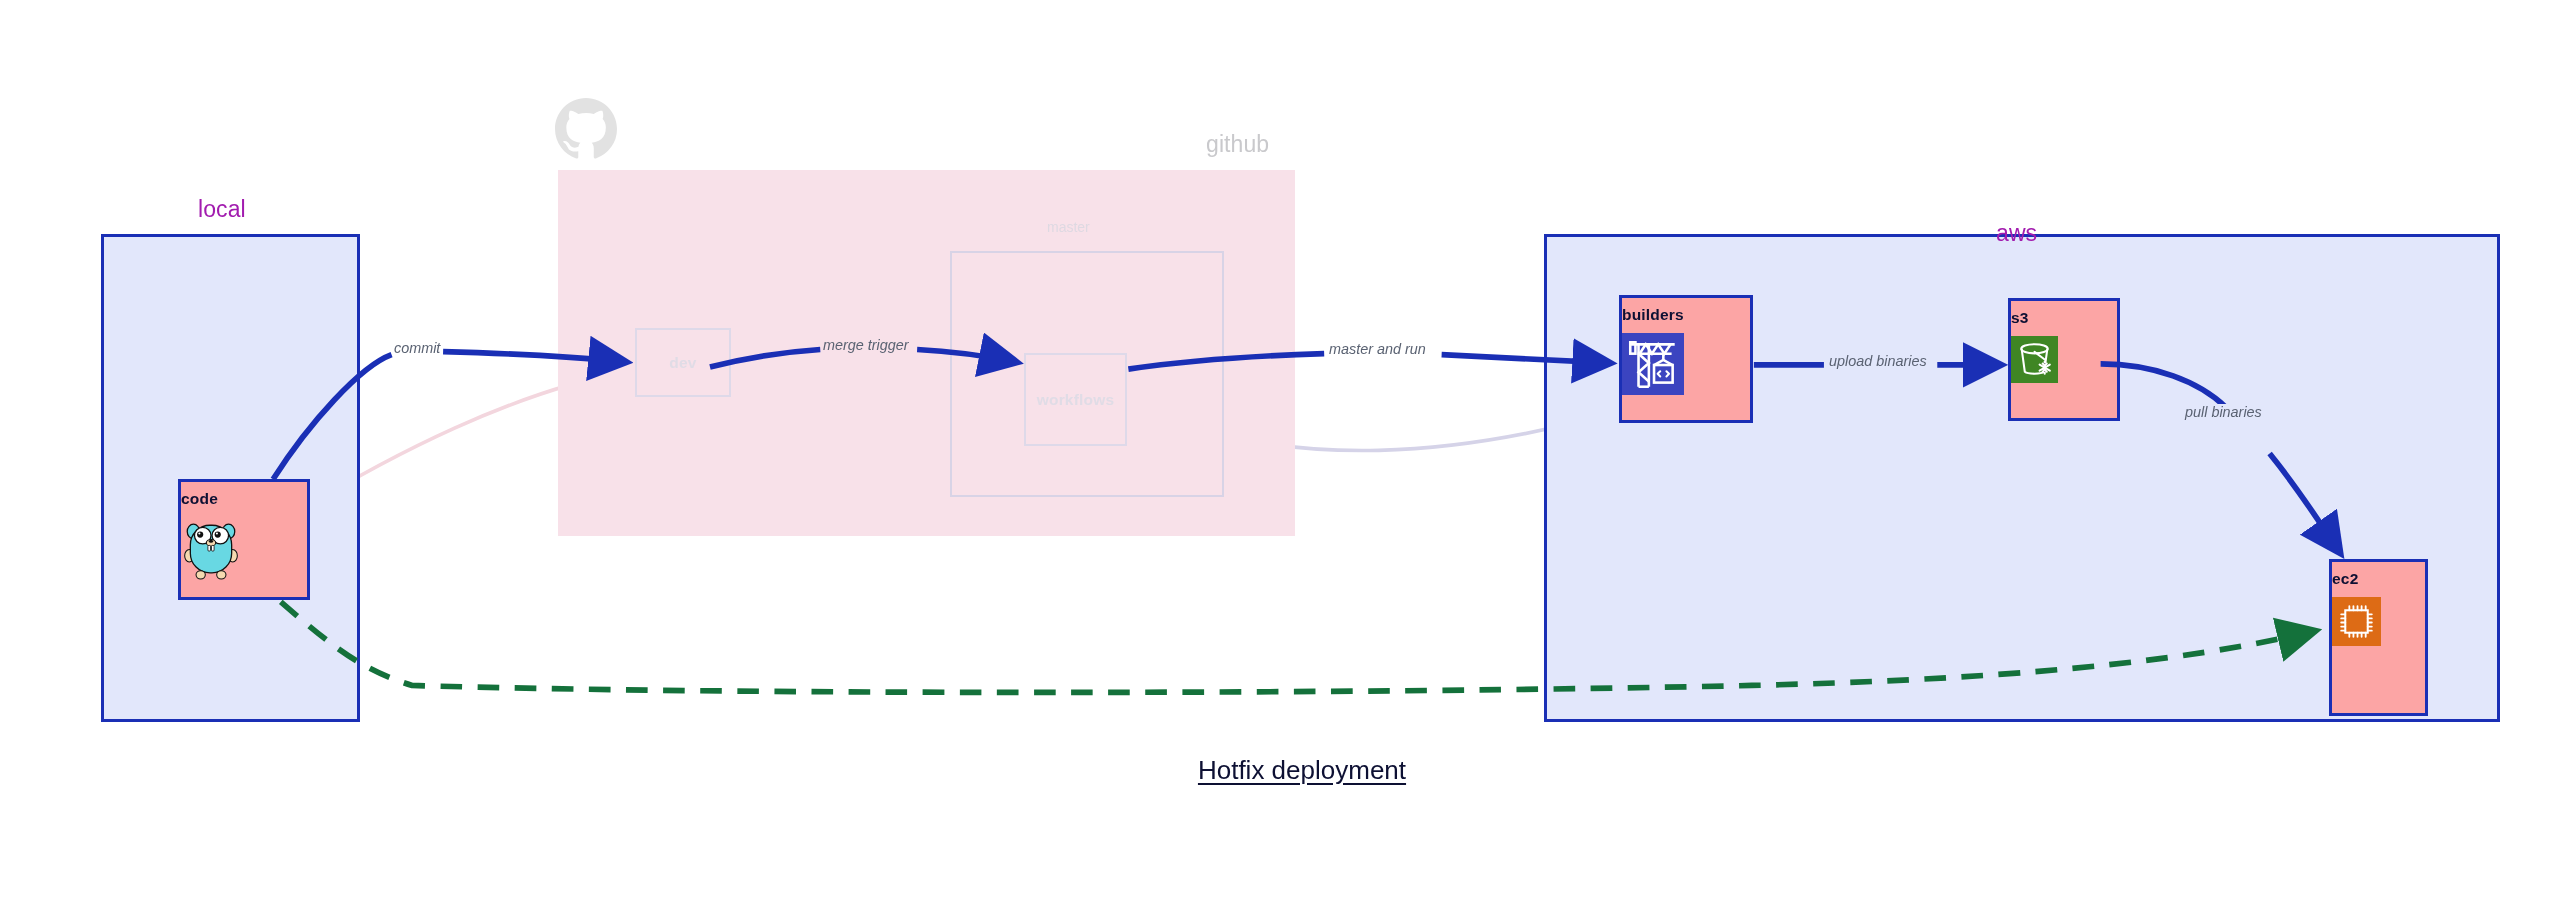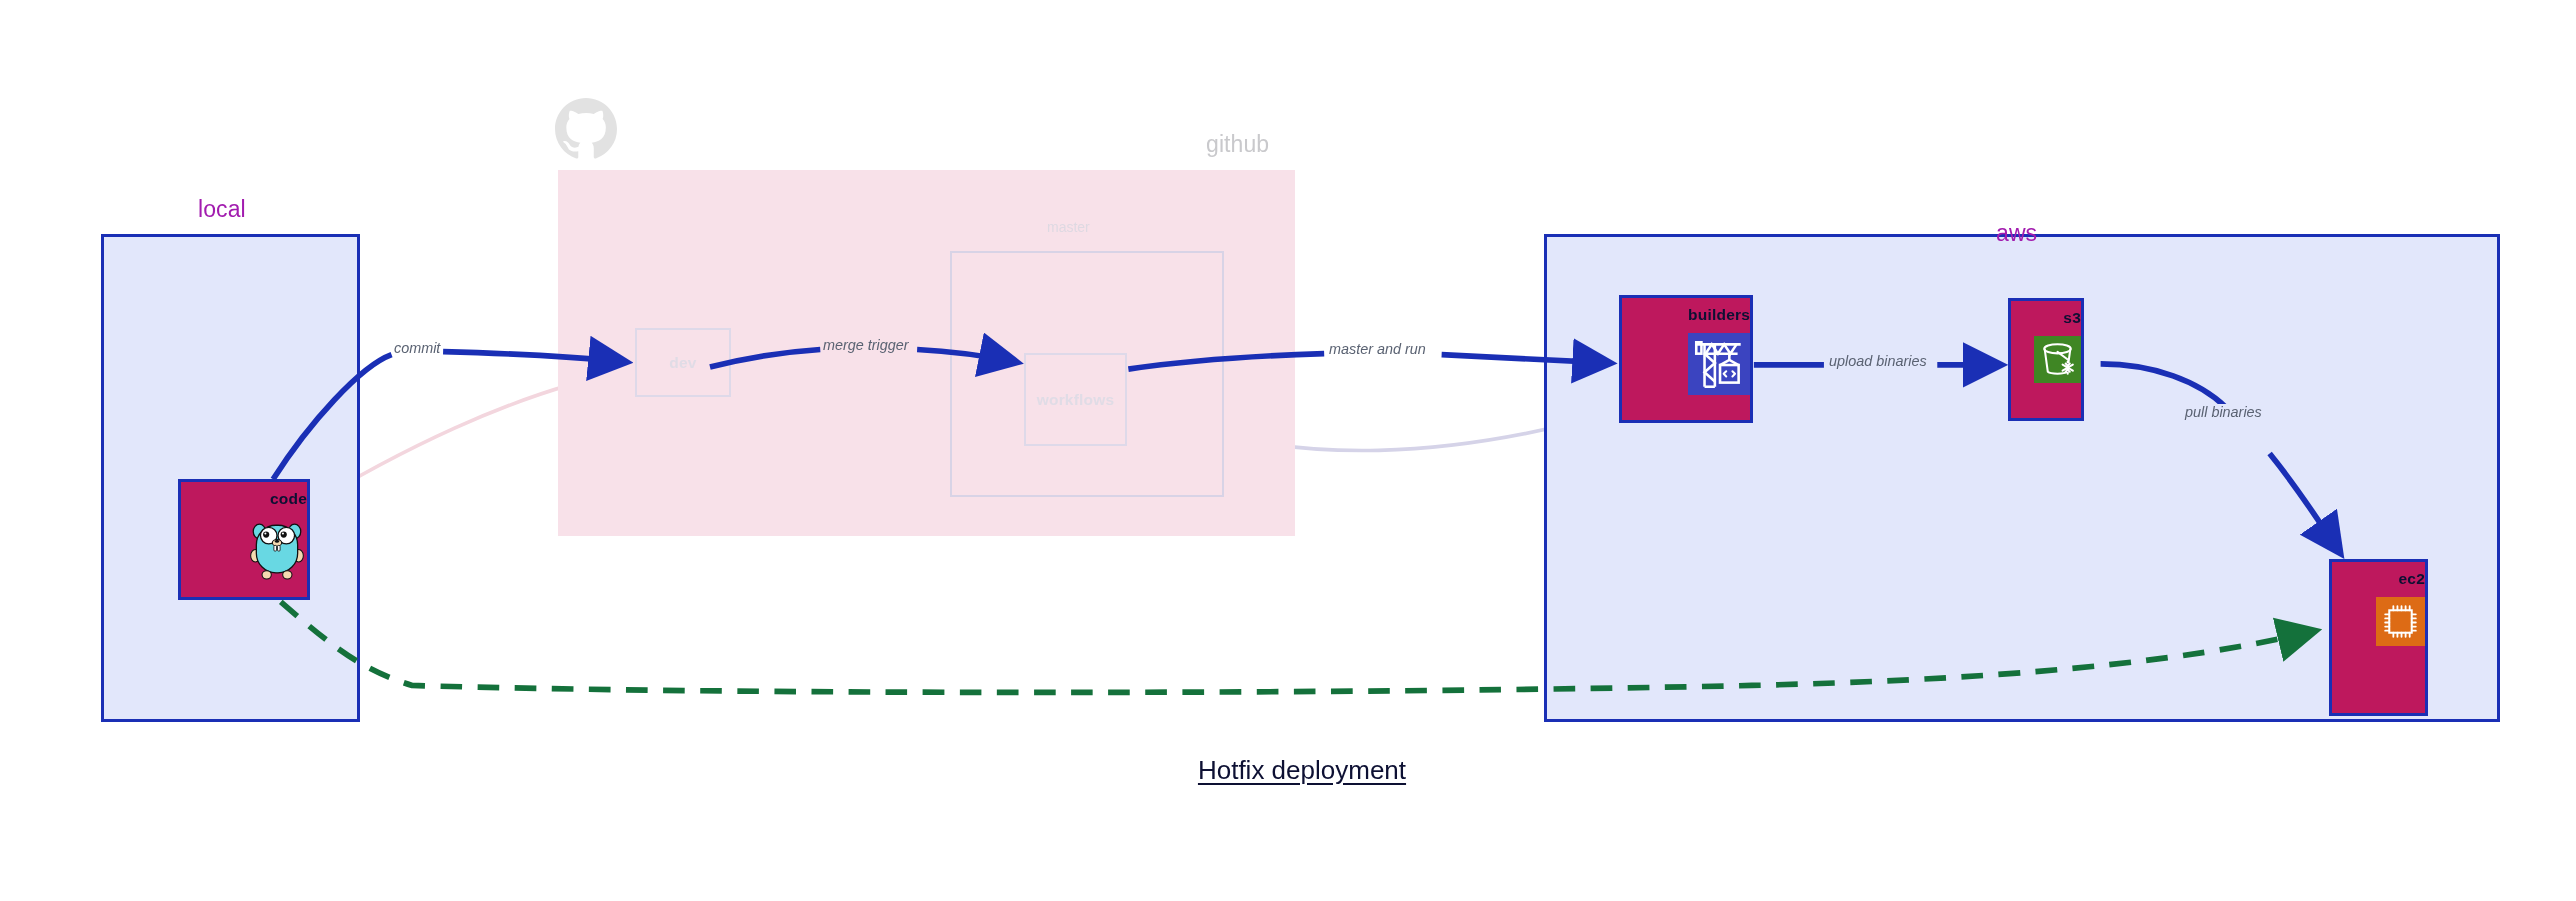--- a/index.html
+++ b/index.html
@@ -54,25 +54,25 @@
     position: absolute;
     font-size: 14px;
     color: #ded9e2;
     white-space: nowrap;
   }
 
   
   .node {
     position: absolute;
     box-sizing: border-box;
-    background: #be185d;
+    background: #fca5a5;
     border: 3.1px solid #1a2fb5;
     display: flex;
     flex-direction: column;
-    align-items: flex-end;
+    align-items: flex-start;
   }
   .node-label {
     font-size: 15.5px;
     font-weight: bold;
     color: #0d1033;
     margin-top: 8.2px;
     letter-spacing: 0.2px;
   }
   .node-icon {
     margin-top: 9.3px;
@@ -246,21 +246,21 @@
           <rect x="62" y="62" width="36" height="34"></rect>
         </g>
         <g stroke="#ffffff" stroke-width="4" fill="none" stroke-linecap="round" stroke-linejoin="round">
           <path d="M 74 74 L 69 79 L 74 84"></path>
           <path d="M 86 74 L 91 79 L 86 84"></path>
         </g>
       </svg>
     </span>
   </div>
 
-  <div class="node" style="left:2008px; top:298px; width:76px; height:123px;">
+  <div class="node" style="left:2008px; top:298px; width:112px; height:123px;">
     <span class="node-label">s3</span>
     <span class="node-icon">
       <svg width="47" height="47" viewBox="0 0 92 92" aria-hidden="true">
         <rect x="0" y="0" width="92" height="92" fill="#3f8624"></rect>
         <g stroke="#ffffff" stroke-width="4" fill="none" stroke-linecap="round">
 
           <ellipse cx="46" cy="25" rx="26" ry="9"></ellipse>
 
           <path d="M 21 26 L 27 70 C 33 75 59 75 65 70 L 71 26"></path>
 

